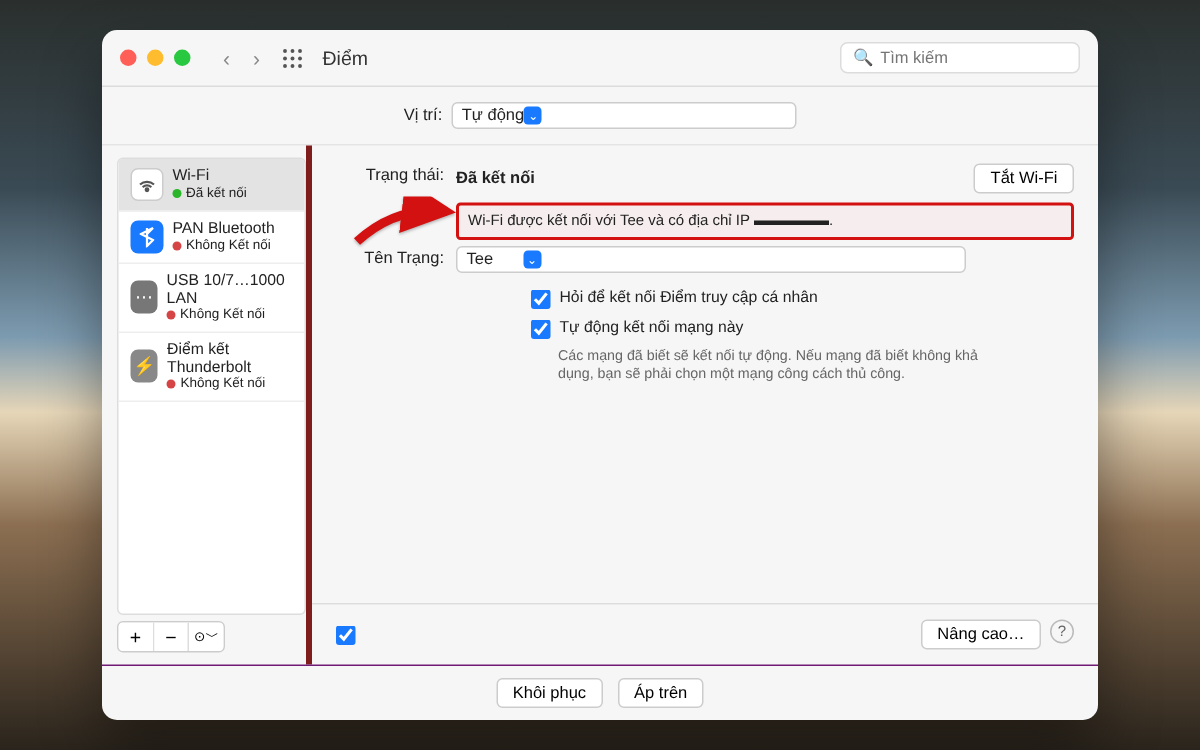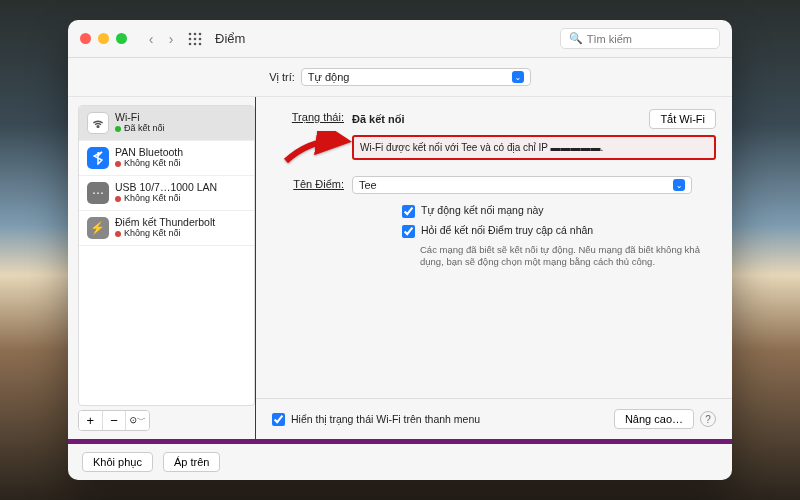--- a/index.html
+++ b/index.html
@@ -32,57 +32,57 @@
   .dot.yellow { background: #febc2e; }
   .dot.green { background: #28c840; }
   .navbtns { display: flex; gap: 4px; }
   .chev { width: 16px; height: 16px; display:flex;align-items:center;justify-content:center;color:#888;font-size:14px;}
   .grid-icon { width:16px;height:16px;display:flex;align-items:center;justify-content:center;color:#555;}
   .wintitle { font-size: 13px; font-weight: 500; color: #333; margin-left:4px;}
   .spacer { flex: 1; }
   .search { display:flex;align-items:center;gap:4px;border:1px solid #dcdcdc;border-radius:5px;padding:3px 8px;width:160px;background:#fff;}
   .search input { border:none;outline:none;font-size:11px;width:100%;background:transparent;}
   .locrow { display:flex;align-items:center;justify-content:center;gap:6px;padding:10px 0;border-bottom:1px solid #e4e4e4;}
-  .select { display:flex;align-items:center;justify-content:space-between;background:#fff;border:1px solid #ccc;border-radius:4px;padding:2px 6px;font-size:11px;min-width:230px;}
+  .select { display:flex;align-items:center;justify-content:flex-start;background:#fff;border:1px solid #ccc;border-radius:4px;padding:2px 6px;font-size:11px;min-width:230px;}
   .select .caret { width:12px;height:12px;border-radius:3px;background:#1979ff;display:flex;align-items:center;justify-content:center;color:#fff;font-size:8px;}
   .body { flex:1;display:flex;}
-  .sidebar { width:188px;border-right:1px solid #7f1d1d;display:flex;flex-direction:column;}
+  .sidebar { width:140px;border-right:4px solid #7f1d1d;display:flex;flex-direction:column;}
   .netlist { flex:1;background:#fff;border:1px solid #ddd;margin:8px 0 4px 10px;border-radius:4px;overflow:hidden;}
   .netitem { display:flex;align-items:center;gap:6px;padding:6px 8px;border-bottom:1px solid #eee;}
   .netitem.sel { background:#e3e3e3;}
   .neticon { width:22px;height:22px;border-radius:5px;display:flex;align-items:center;justify-content:center;font-size:12px;color:#fff;}
   .neticon.wifi { background:#fff;border:1px solid #ccc;color:#555;}
   .neticon.bt { background:#1979ff;}
   .neticon.usb { background:#777;}
   .neticon.tb { background:#888;}
   .netinfo { display:flex;flex-direction:column;line-height:1.1;}
   .netname { font-size:10.5px;font-weight:500;}
   .netstatus { font-size:9px;display:flex;align-items:center;gap:3px;}
   .sdot { width:6px;height:6px;border-radius:50%;}
   .sdot.green{background:#2bb52b;} .sdot.red{background:#d64545;}
   .sidefoot { display:flex;gap:0;margin:0 0 8px 10px;border:1px solid #ccc;border-radius:4px;overflow:hidden;background:#fff;width:72px;}
   .sidefoot button { flex:1;border:none;background:#fff;font-size:13px;padding:2px 0;cursor:pointer;border-right:1px solid #ddd;}
   .sidefoot button:last-child{border-right:none;}
   .main { flex:1;padding:12px 16px 10px 16px;display:flex;flex-direction:column;position:relative;}
   .row { display:flex;align-items:flex-start;gap:8px;margin-bottom:6px;}
-  .lbl { width:72px;text-align:right;font-size:11px;padding-top:2px;text-decoration:underline;}
+  .lbl { width:72px;text-align:right;font-size:11px;padding-top:2px;}
   .statusline { display:flex;align-items:center;gap:8px;flex:1;}
   .bold { font-weight:600;}
   .btn { background:#fff;border:1px solid #ccc;border-radius:4px;padding:3px 10px;font-size:11px;cursor:pointer;}
-  .redbox { border:2.5px solid #d31111;border-radius:3px;padding:4px 6px;margin-left:80px;margin-bottom:12px;font-size:10px;line-height:1.3;background:rgba(255,0,0,.03);position:relative;}
+  .redbox { border:2.5px solid #d31111;border-radius:3px;padding:4px 6px;margin-left:80px;font-size:10px;line-height:1.3;background:rgba(255,0,0,.03);position:relative;}
   .arrow { position:absolute;left:-72px;top:-6px;}
   .arrow svg{filter:drop-shadow(0 1px 1px rgba(0,0,0,.3));}
   .checks { margin-left:130px;display:flex;flex-direction:column;gap:6px;margin-top:4px;}
   .chk { display:flex;align-items:flex-start;gap:6px;font-size:10.5px;}
   .chk input { accent-color:#1979ff;margin-top:1px;}
   .helptext { font-size:9.5px;color:#666;margin-left:18px;line-height:1.25;max-width:300px;}
   .divider { height:1px;background:#ddd;margin:10px -16px;}
   .bottomrow { display:flex;align-items:center;gap:6px;font-size:10.5px;}
-  .bottomrow .right { margin-left:auto;display:flex;gap:6px;align-items:center;}
-  .footer { display:flex;justify-content:flex-start;gap:10px;padding:8px 14px;border-top:5px solid #701a75;}
+  .bottomrow .right { margin-left:auto;display:flex;gap:6px;align-items:flex-start;}
+  .footer { display:flex;justify-content:center;gap:10px;padding:8px 14px;border-top:1px solid #701a75;}
   .q { width:16px;height:16px;border:1px solid #bbb;border-radius:50%;display:flex;align-items:center;justify-content:center;font-size:10px;color:#666;}
 </style>
 </head>
 <body>
 
 <div class="window">
 
   <div class="titlebar">
     <div class="traffic">
       <div class="dot red"></div>
@@ -203,46 +203,45 @@
                   <path d="M0,0 L6,3 L0,6 Z" fill="#d31111"></path>
                 </marker>
               </defs>
               <path d="M4 30 Q 30 6 64 10" stroke="#d31111" stroke-width="6" fill="none" marker-end="url(#ah)"></path>
             </svg>
         </div>
         <span>Wi-Fi được kết nối với Tee và có địa chỉ IP ▬▬▬▬▬.</span>
       </div>
 
       <div class="row" style="margin-top:4px;">
-        <div class="lbl">Tên Điểm:</div>
+        <div class="lbl">Tên Trạng:</div>
         <div class="select" style="min-width:340px;gap:20px;">
           <span>Tee</span>
           <span class="caret">⌄</span>
         </div>
       </div>
 
       <div class="checks">
+        <label class="chk">
+            <input type="checkbox" checked="" style="">
+            <span>Hỏi để kết nối Điểm truy cập cá nhân</span>
+          </label>
         <label class="chk">
             <input type="checkbox" checked="" style="">
             <span>Tự động kết nối mạng này</span>
           </label>
-        <label class="chk">
-            <input type="checkbox" checked="" style="">
-            <span>Hỏi để kết nối Điểm truy cập cá nhân</span>
-          </label>
         <div>
-          <div class="helptext">Các mạng đã biết sẽ kết nối tự động. Nếu mạng đã biết không khả dụng, bạn sẽ động chọn một mạng bằng cách thủ công.</div>
+          <div class="helptext">Các mạng đã biết sẽ kết nối tự động. Nếu mạng đã biết không khả dụng, bạn sẽ phải chọn một mạng công cách thủ công.</div>
         </div>
       </div>
 
       <div class="spacer"></div>
       <div class="divider"></div>
       <div class="bottomrow">
         <input type="checkbox" checked="" style="accent-color: rgb(25, 121, 255);">
-        <span>Hiển thị trạng thái Wi-Fi trên thanh menu</span>
         <div class="right">
           <button class="btn">Nâng cao…</button>
           <div class="q">?</div>
         </div>
       </div>
     </div>
   </div>
 
   <div class="footer">
     <button class="btn">Khôi phục</button>

